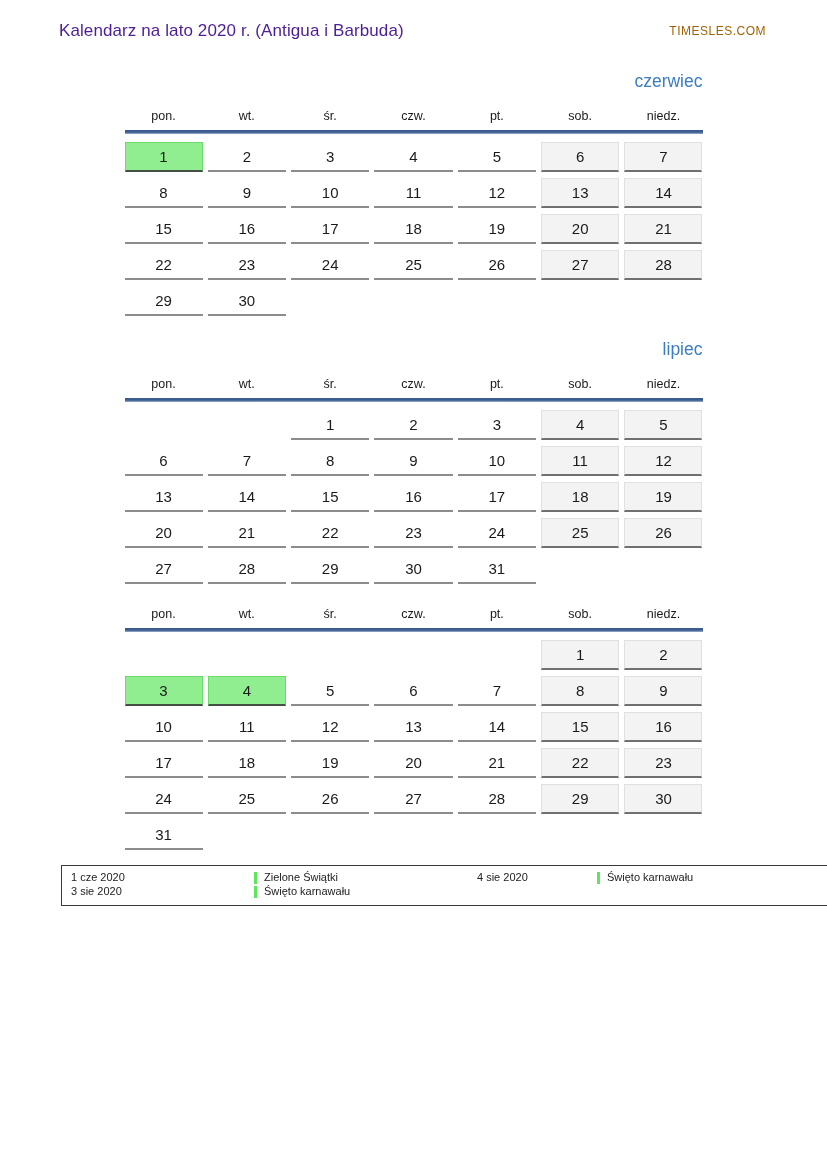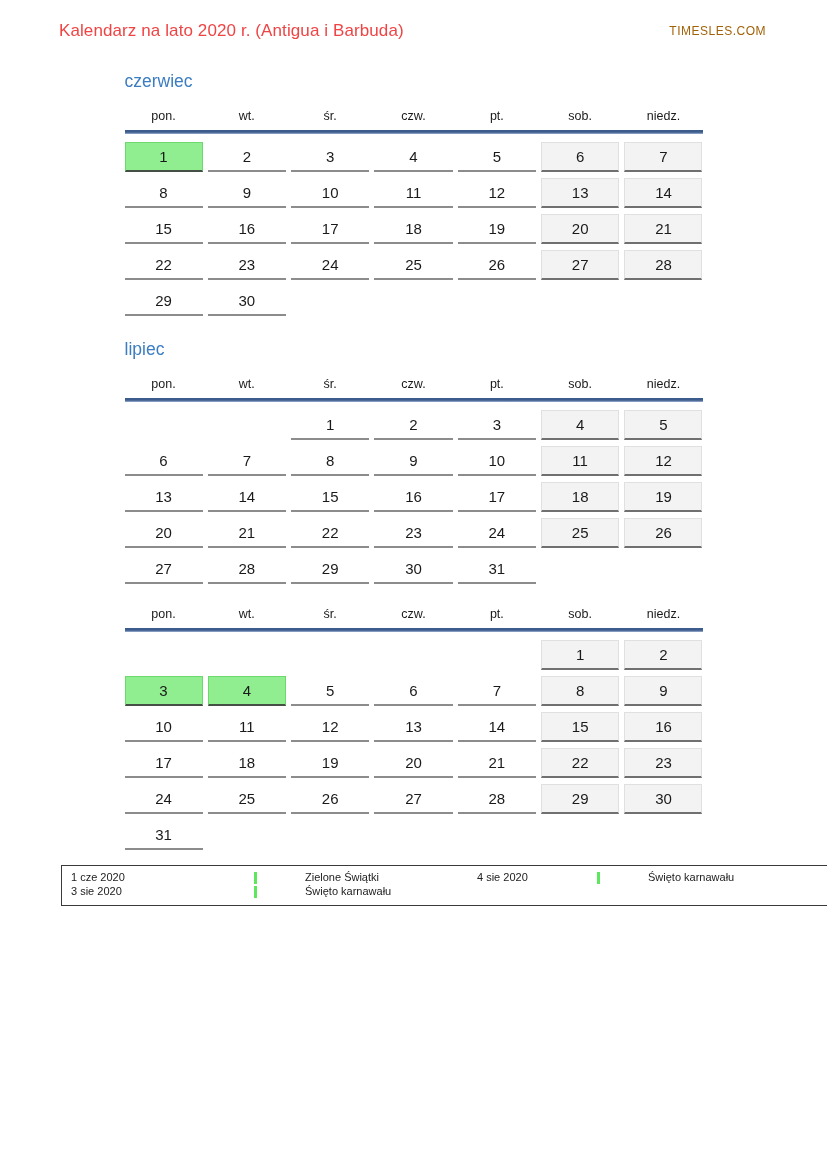--- a/index.html
+++ b/index.html
@@ -18,37 +18,37 @@
   .header {
     display: flex;
     justify-content: space-between;
     align-items: flex-start;
     padding: 21px 61px 0 59px;
   }
   .page-title {
     font-size: 17px;
     font-weight: normal;
     margin: 0;
-    color: #ef4444;
+    color: #4c1d95;
     letter-spacing: 0.1px;
   }
   .site-link {
     font-size: 12px;
     color: #a16207;
     text-decoration: none;
     letter-spacing: 0.5px;
     margin-top: 3px;
   }
 
   
   .months { width: 578px; margin: 0 auto; }
   .month { margin-top: 23px; }
   .month:first-child { margin-top: 30px; }
   .month-title {
-    text-align: left;
+    text-align: right;
     color: #3c7dc1;
     font-size: 17.5px;
     font-weight: normal;
     margin: 0 0 17px 0;
   }
   .weekday-row {
     display: grid;
     grid-template-columns: repeat(7, 1fr);
     column-gap: 5.33px;
   }
@@ -104,21 +104,20 @@
     grid-template-columns: 183px 223px 120px 1fr;
     row-gap: 1px;
     font-size: 11px;
     color: #222222;
   }
   .legend-date { line-height: 13px; }
   .legend-label {
     display: flex;
     align-items: center;
     line-height: 13px;
-    gap: 41px;
   }
   .legend-marker {
     display: inline-block;
     width: 3px;
     height: 12px;
     background: #5fe65f;
     margin-right: 7px;
     flex: 0 0 auto;
   }
 </style>

